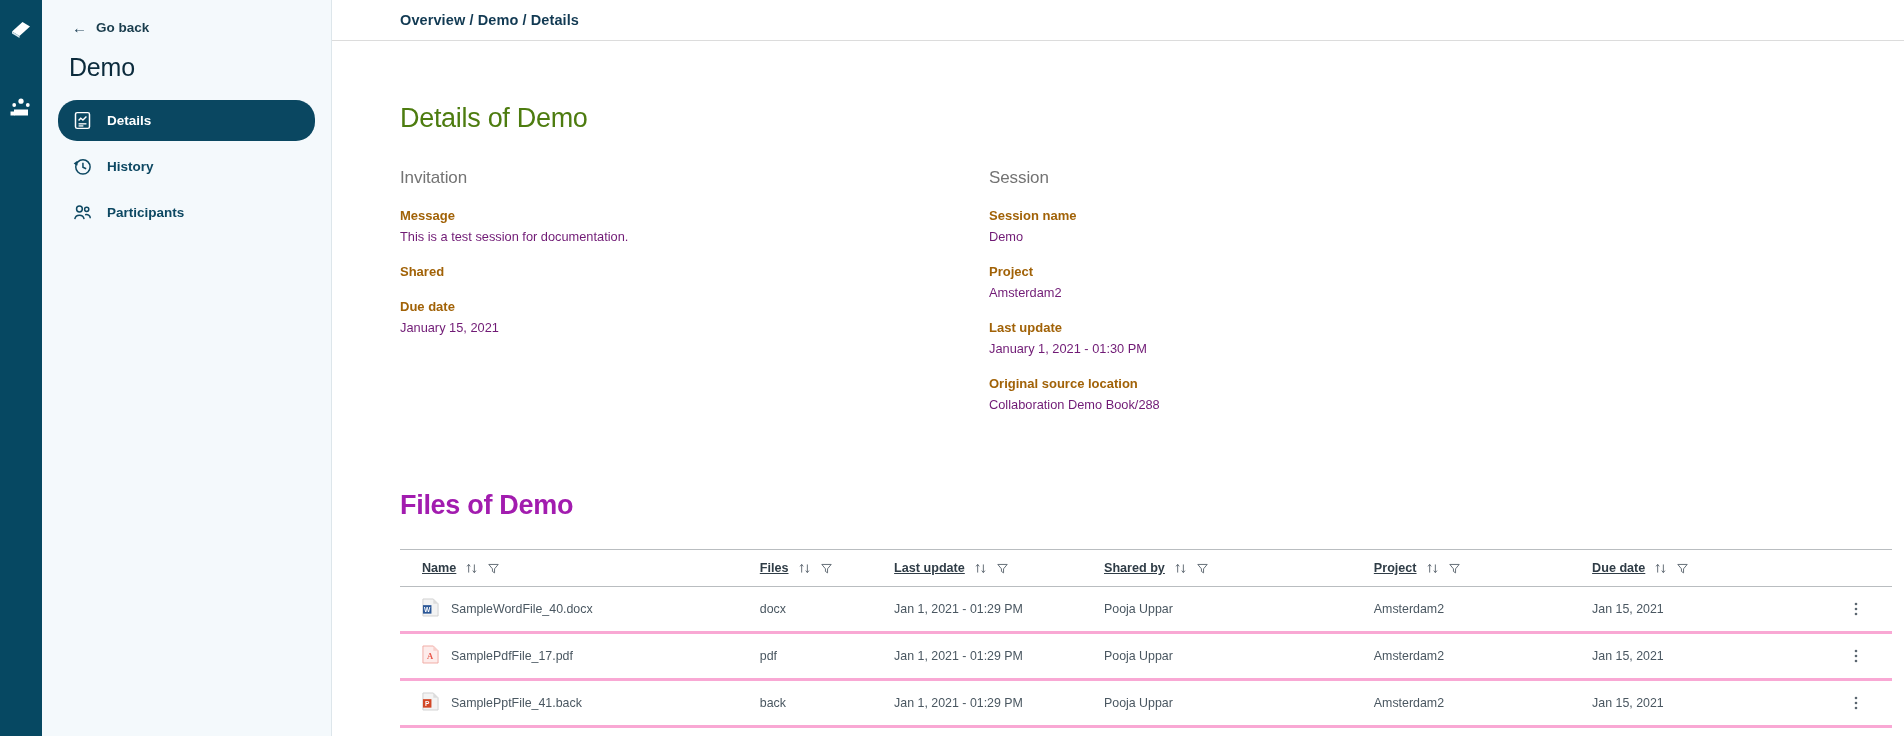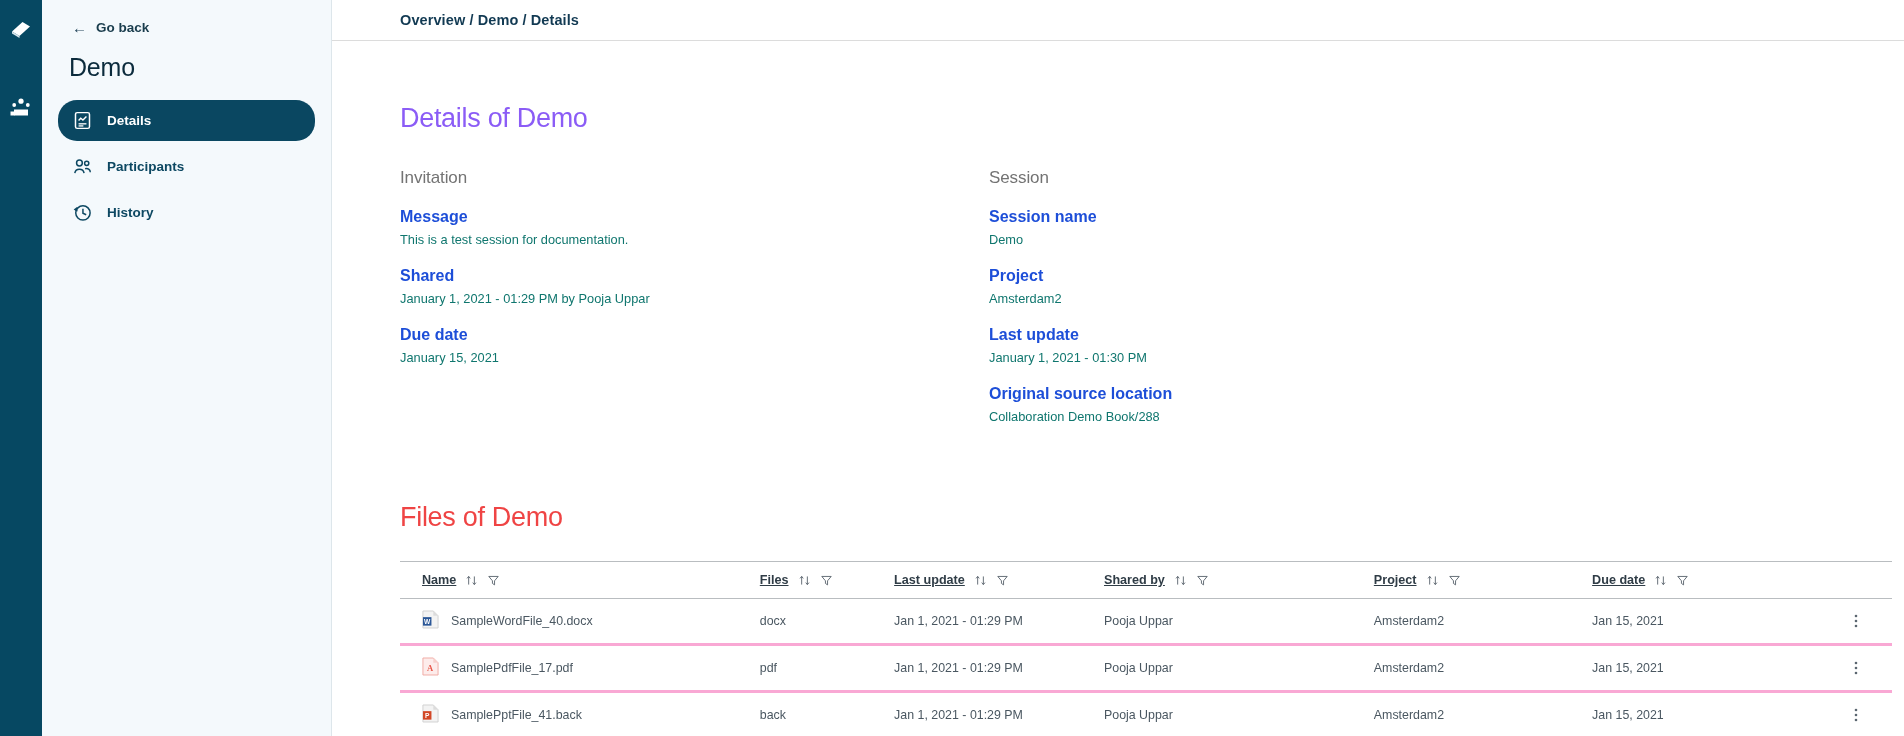--- a/index.html
+++ b/index.html
@@ -58,36 +58,36 @@
   .topbar {
     height: 41px; min-height: 41px;
     border-bottom: 1px solid #dcdcdc;
     display: flex; align-items: center;
     padding-left: 68px;
   }
   .breadcrumb { font-size: 14.5px; font-weight: bold; color: #123a53; letter-spacing: .1px; }
   .content { flex: 1; overflow: hidden; padding: 0 68px 0 68px; }
 
   h1.page-title {
-    font-size: 27px; font-weight: normal; color: #8b5cf6;
+    font-size: 27px; font-weight: normal; color: #4d7c0f;
     margin-top: 62px; letter-spacing: -0.3px;
   }
   .cols { display: flex; margin-top: 34px; }
   .col { width: 485px; }
   .col.right { margin-left: 104px; }
   h2.sec {
     font-size: 17px; font-weight: normal; color: #737373;
     margin-bottom: 20px; letter-spacing: -0.1px;
   }
   .field { margin-bottom: 20px; }
-  .field .lbl { font-size: 16px; font-weight: bold; color: #1d4ed8; margin-bottom: 6px; }
-  .field .val { font-size: 12.8px; color: #0f766e; }
+  .field .lbl { font-size: 13px; font-weight: bold; color: #a16207; margin-bottom: 6px; }
+  .field .val { font-size: 12.8px; color: #701a75; }
 
   h1.files-title {
-    font-size: 27px; font-weight: normal; color: #ef4444;
+    font-size: 27px; font-weight: bold; color: #a21caf;
     margin-top: 58px; margin-bottom: 3px; letter-spacing: -0.3px;
   }
 
   
   table.files { width: 1492px; border-collapse: collapse; margin-top: 28px; table-layout: fixed; }
   table.files th {
     text-align: left; font-size: 12.6px; font-weight: bold; color: #2f3c46;
     padding: 11px 0 11px 0; border-top: 1px solid #b9bdc0; border-bottom: 1px solid #b9bdc0;
     white-space: nowrap;
     text-decoration: underline;
@@ -149,60 +149,59 @@
           <line x1="7.5" y1="15.8" x2="16.5" y2="15.8" stroke="#ffffff" stroke-width="1.5"></line>
           <line x1="7.5" y1="18.2" x2="13" y2="18.2" stroke="#ffffff" stroke-width="1.5"></line>
         </svg>
       </span>
       <span>Details</span>
     </div>
 
     <div class="nav-item">
       <span class="nav-ico">
         <svg width="21" height="21" viewBox="0 0 24 24" aria-hidden="true">
+          <circle cx="12.5" cy="12.5" r="8.2" fill="none" stroke="#0d4862" stroke-width="1.7"></circle>
+          <polyline points="12.5,7.6 12.5,12.8 16.2,14.6" fill="none" stroke="#0d4862" stroke-width="1.7"></polyline>
+          <polyline points="6.2,6.5 3.4,8.6 6.2,10.4" fill="none" stroke="#0d4862" stroke-width="1.7"></polyline>
+        </svg>
+      </span>
+      <span>History</span>
+    </div>
+
+    <div class="nav-item">
+      <span class="nav-ico">
+        <svg width="21" height="21" viewBox="0 0 24 24" aria-hidden="true">
           <circle cx="8.5" cy="8" r="3.3" fill="none" stroke="#0d4862" stroke-width="1.7"></circle>
           <circle cx="16.8" cy="8.4" r="2.4" fill="none" stroke="#0d4862" stroke-width="1.7"></circle>
           <path d="M3.2 19.5 a5.4 5.4 0 0 1 10.6 0" fill="none" stroke="#0d4862" stroke-width="1.7"></path>
           <path d="M15 14.6 a4.2 4.2 0 0 1 5.9 3.9" fill="none" stroke="#0d4862" stroke-width="1.7"></path>
         </svg>
       </span>
       <span>Participants</span>
     </div>
-
-    <div class="nav-item">
-      <span class="nav-ico">
-        <svg width="21" height="21" viewBox="0 0 24 24" aria-hidden="true">
-          <circle cx="12.5" cy="12.5" r="8.2" fill="none" stroke="#0d4862" stroke-width="1.7"></circle>
-          <polyline points="12.5,7.6 12.5,12.8 16.2,14.6" fill="none" stroke="#0d4862" stroke-width="1.7"></polyline>
-          <polyline points="6.2,6.5 3.4,8.6 6.2,10.4" fill="none" stroke="#0d4862" stroke-width="1.7"></polyline>
-        </svg>
-      </span>
-      <span>History</span>
-    </div>
   </div>
 
   <div class="main">
     <div class="topbar">
       <div class="breadcrumb">Overview / Demo / Details</div>
     </div>
 
     <div class="content">
       <h1 class="page-title">Details of Demo</h1>
 
       <div class="cols">
         <div class="col">
           <h2 class="sec">Invitation</h2>
 
           <div class="field">
             <div class="lbl">Message</div>
             <div class="val">This is a test session for documentation.</div>
           </div>
           <div class="field">
             <div class="lbl">Shared</div>
-            <div class="val">January 1, 2021 - 01:29 PM by Pooja Uppar</div>
           </div>
           <div class="field">
             <div class="lbl">Due date</div>
             <div class="val">January 15, 2021</div>
           </div>
         </div>
 
         <div class="col right">
           <h2 class="sec">Session</h2>
 

